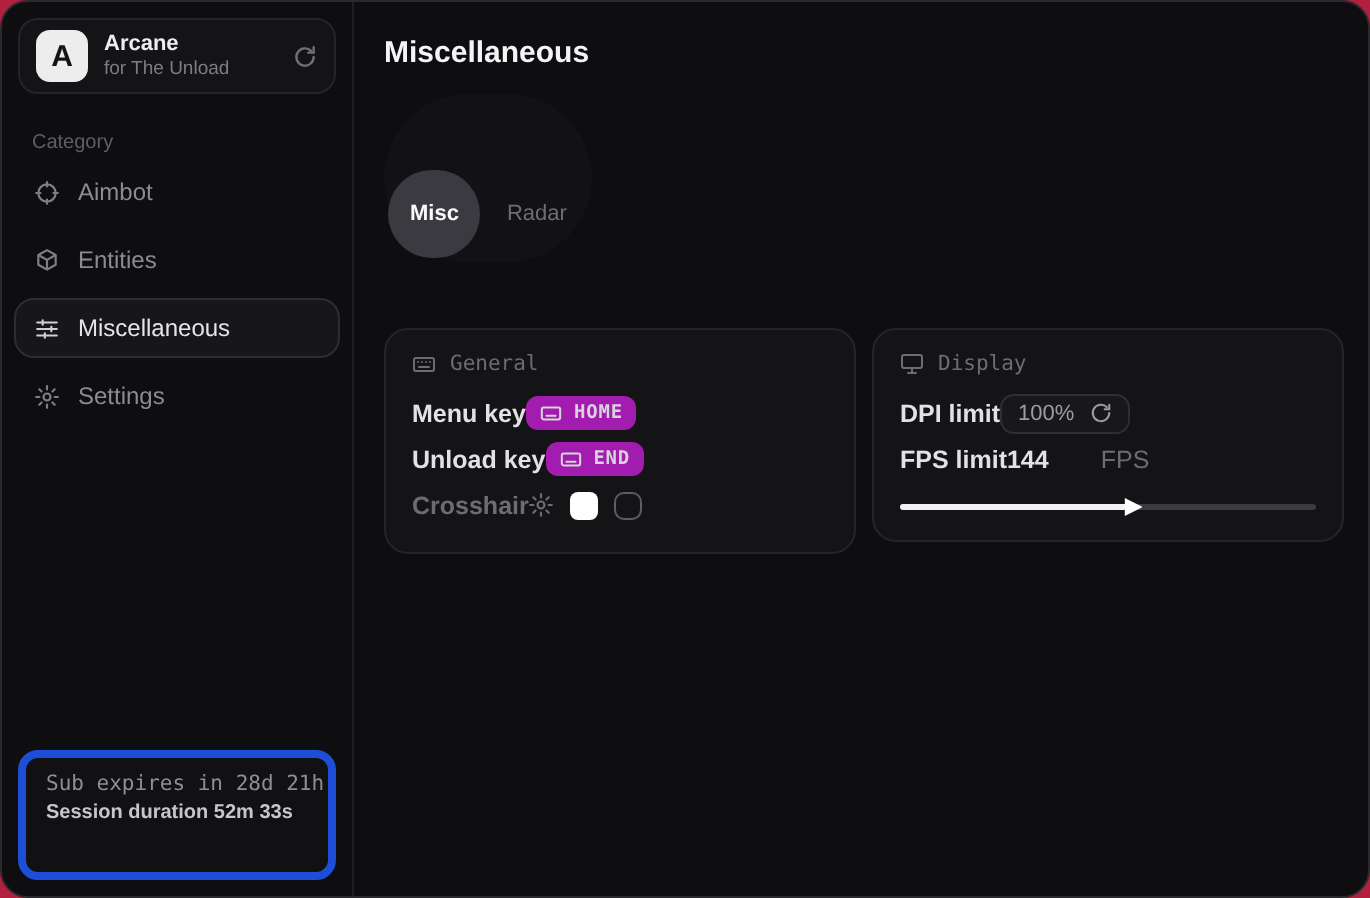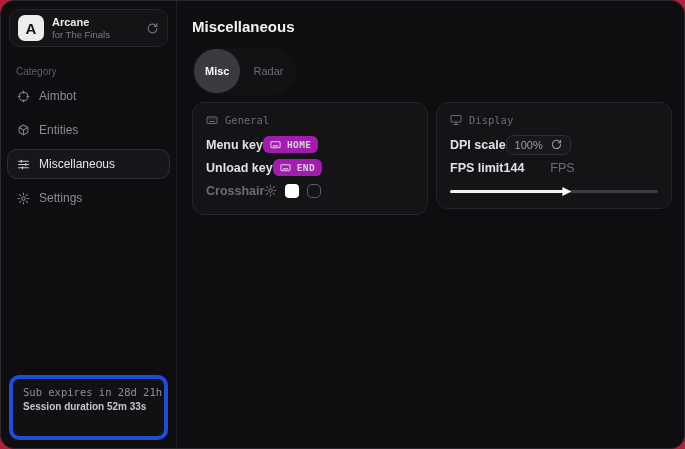--- a/index.html
+++ b/index.html
@@ -38,23 +38,23 @@
   .side-spacer{flex:1;}
   .sub-card{
     margin:8px;padding:7px 10px 24px;background:#111114;border:4px solid #1d4ed8;border-radius:10px;
   }
   .sub-line1{font-family:"DejaVu Sans Mono",monospace;font-size:10.5px;color:#8e8e96;white-space:nowrap;}
   .sub-line2{font-size:10px;font-weight:700;color:#c6c6cc;margin-top:3px;}
   
   .main{flex:1;padding:13px 15px;box-sizing:border-box;}
   .page-title{font-size:15px;font-weight:700;color:#f4f4f6;margin:4px 0 0 0;}
   .tabs{display:inline-flex;align-items:center;background:#121215;border-radius:999px;padding:2px;margin-top:12px;gap:2px;}
-  .tab{padding:16px 11px;border-radius:999px;font-size:11px;color:#6d6d75;cursor:default;}
+  .tab{padding:16px 11px;border-radius:999px;font-size:11px;color:#6d6d75;cursor:default;margin-top:36px;}
   .tab.active{background:#3a3a40;color:#fafafa;font-weight:600;}
-  .cards{display:flex;gap:8px;align-items:flex-start;margin-top:7px;}
+  .cards{display:flex;gap:8px;align-items:flex-start;margin-top:33px;}
   .card{
     width:236px;box-sizing:border-box;background:#141417;border:1px solid #242429;
     border-radius:12px;padding:10px 13px 12px;
   }
   .card-head{display:flex;align-items:center;gap:7px;color:#6c6c74;font-family:"DejaVu Sans Mono",monospace;font-size:10.5px;margin:1px 0 7px;}
   .row{display:flex;justify-content:flex-start;align-items:center;height:23px;}
   .row-label{font-size:12.5px;font-weight:600;color:#e2e2e6;}
   .row-label.muted{color:#6c6c74;}
   .key-btn{
     display:inline-flex;align-items:center;gap:6px;background:#a21caf;border-radius:6px;
@@ -84,21 +84,21 @@
 <body>
 
 <div class="window">
 
   <aside class="sidebar">
 
     <div class="app-card">
       <div class="logo">A</div>
       <div class="app-meta">
         <span class="app-title">Arcane</span>
-        <span class="app-sub">for The Finals</span>
+        <span class="app-sub">for The Unload</span>
       </div>
       <span class="icon-btn">
         <svg width="13" height="13" viewBox="0 0 24 24" fill="none" stroke="currentColor" stroke-width="2.2" stroke-linecap="round">
           <path d="M20 12a8 8 0 1 1-2.3-5.6"></path>
             <path d="M20 3v5h-5"></path>
         </svg>
       </span>
     </div>
 
     <div class="cat-label">Category</div>
@@ -218,21 +218,21 @@
           <span>
             <svg width="12" height="12" viewBox="0 0 24 24" fill="none" stroke="currentColor" stroke-width="2" stroke-linecap="round">
               <rect x="2" y="3" width="20" height="13" rx="2"></rect>
                 <path d="M8 21h8M12 16v5"></path>
             </svg>
           </span>
           <span>Display</span>
         </div>
 
         <div class="row">
-          <span class="row-label">DPI scale</span>
+          <span class="row-label">DPI limit</span>
           <span class="dpi-ctl">
             <span>100%</span>
             <span>
               <svg width="11" height="11" viewBox="0 0 24 24" fill="none" stroke="currentColor" stroke-width="2.2" stroke-linecap="round">
                 <path d="M21 12a9 9 0 1 1-2.6-6.4"></path>
                   <path d="M21 3v5h-5"></path>
               </svg>
             </span>
           </span>
         </div>

